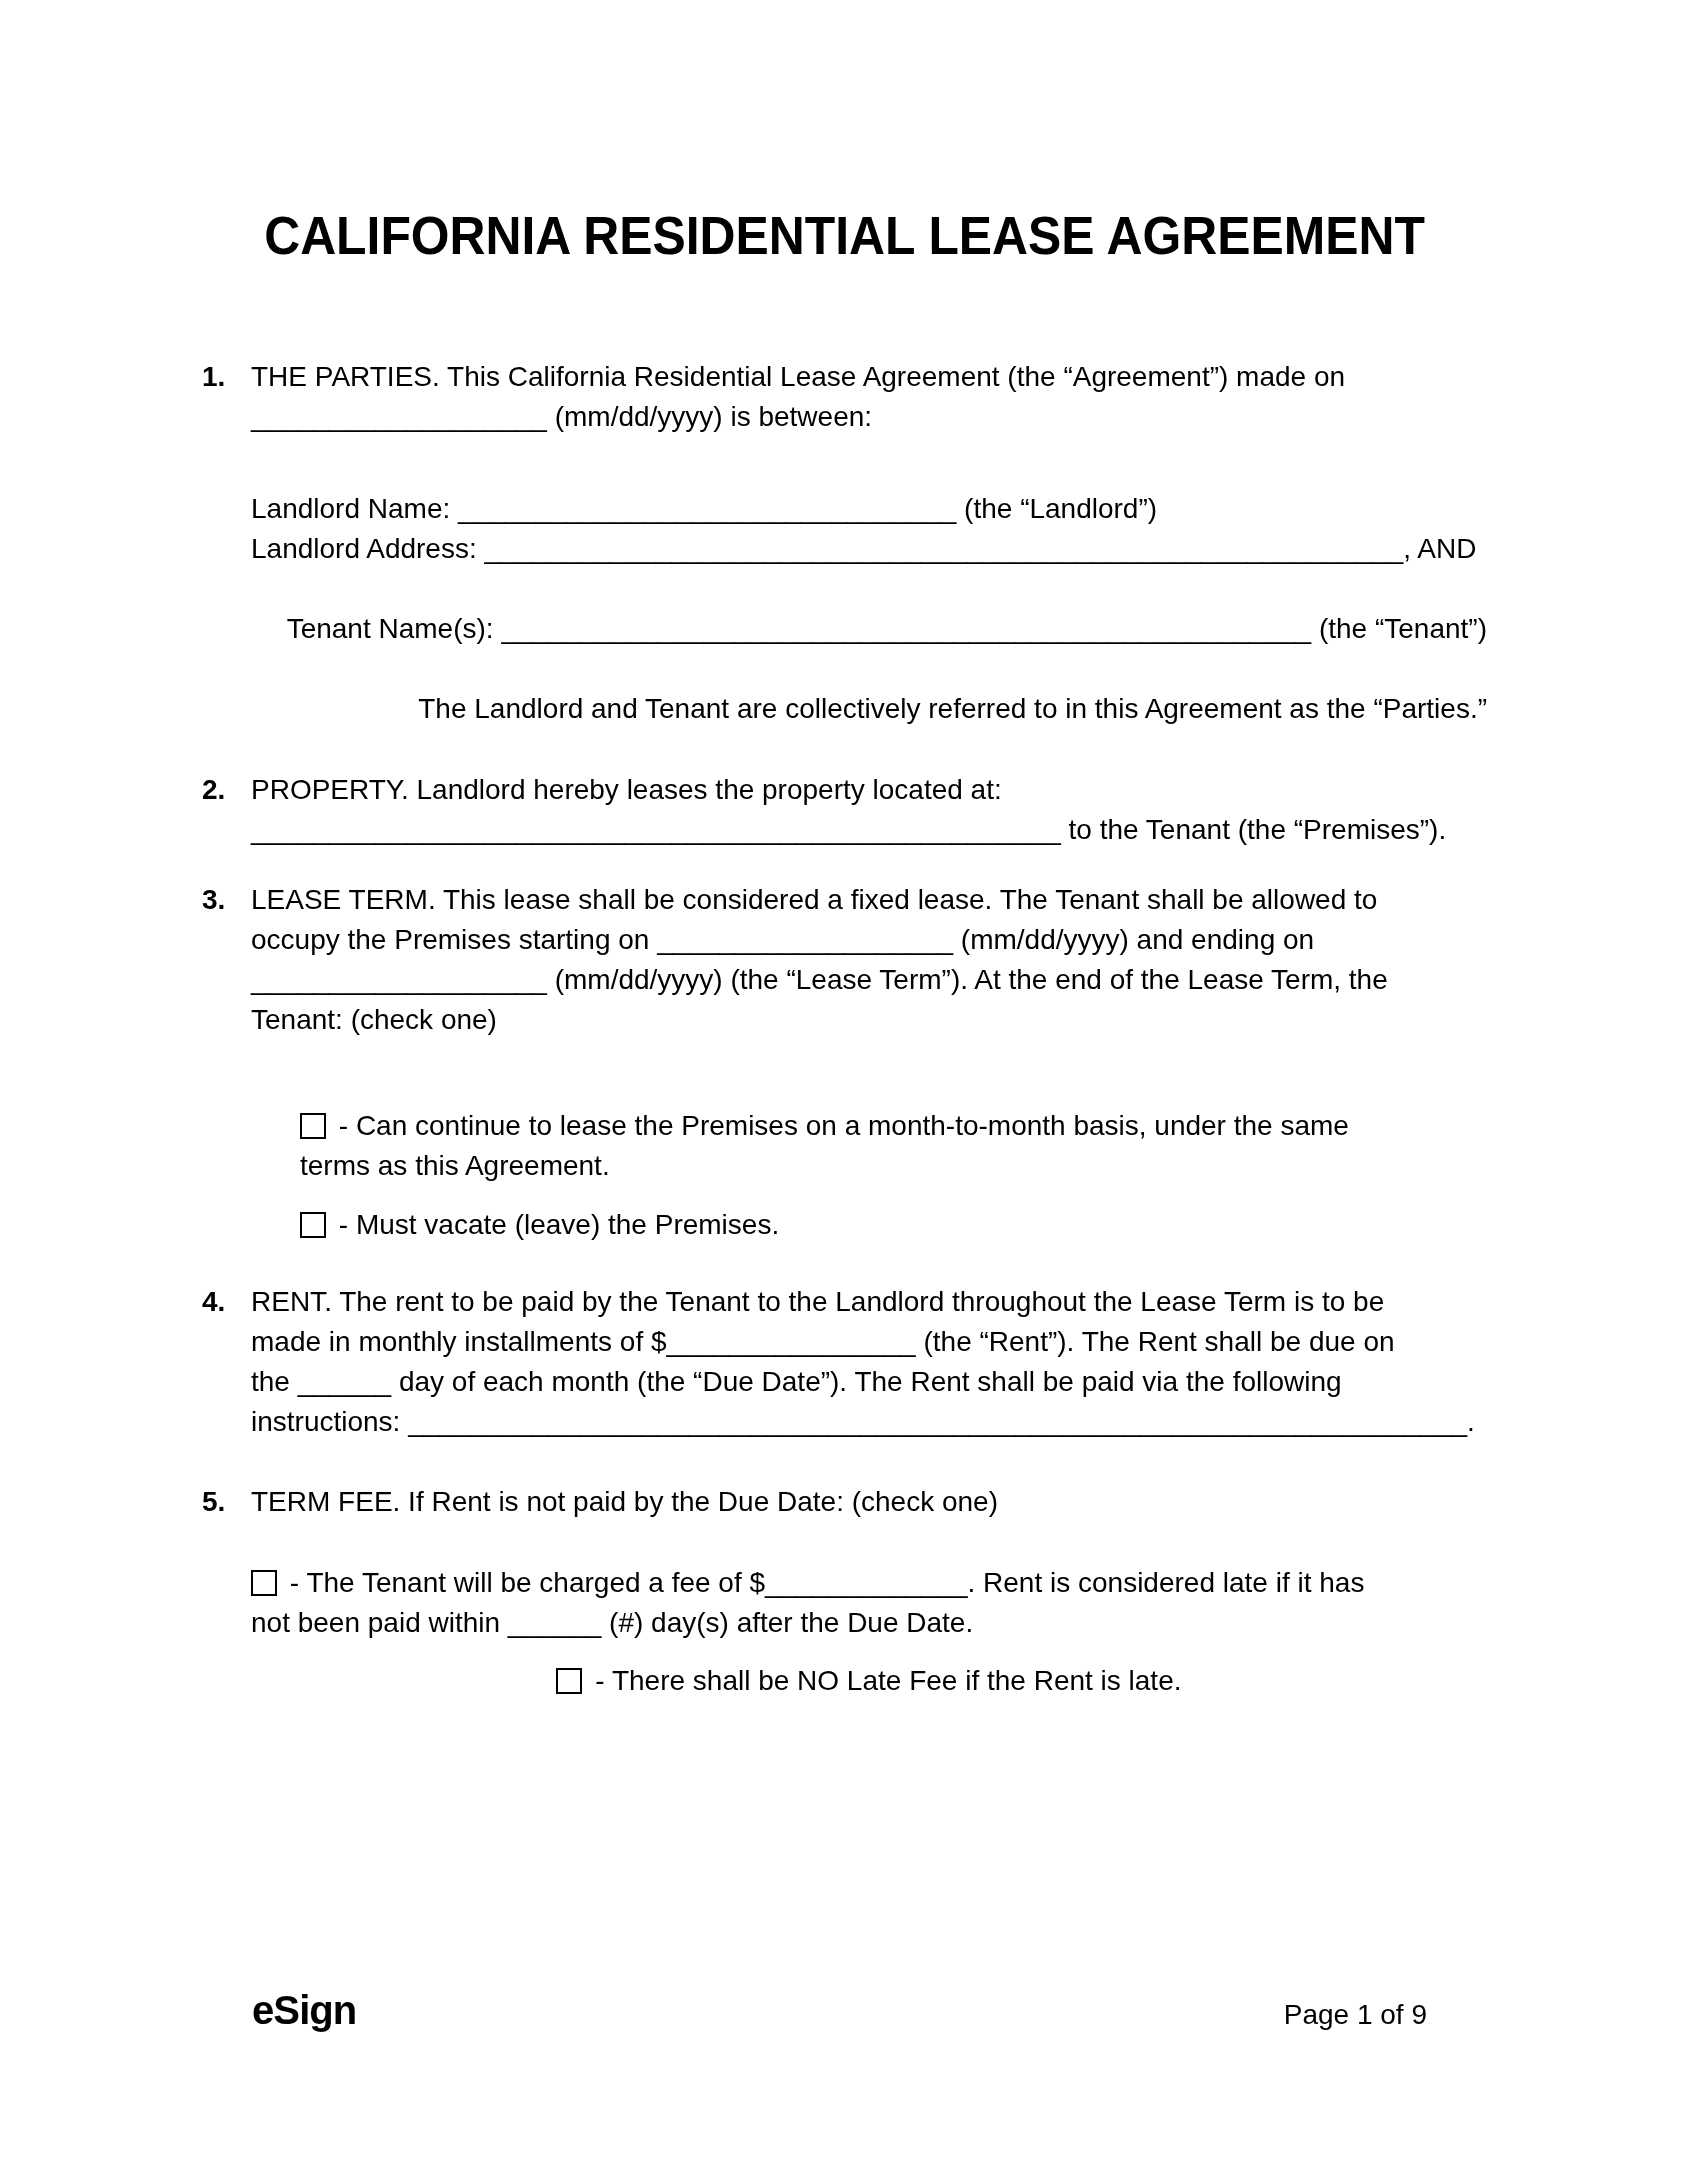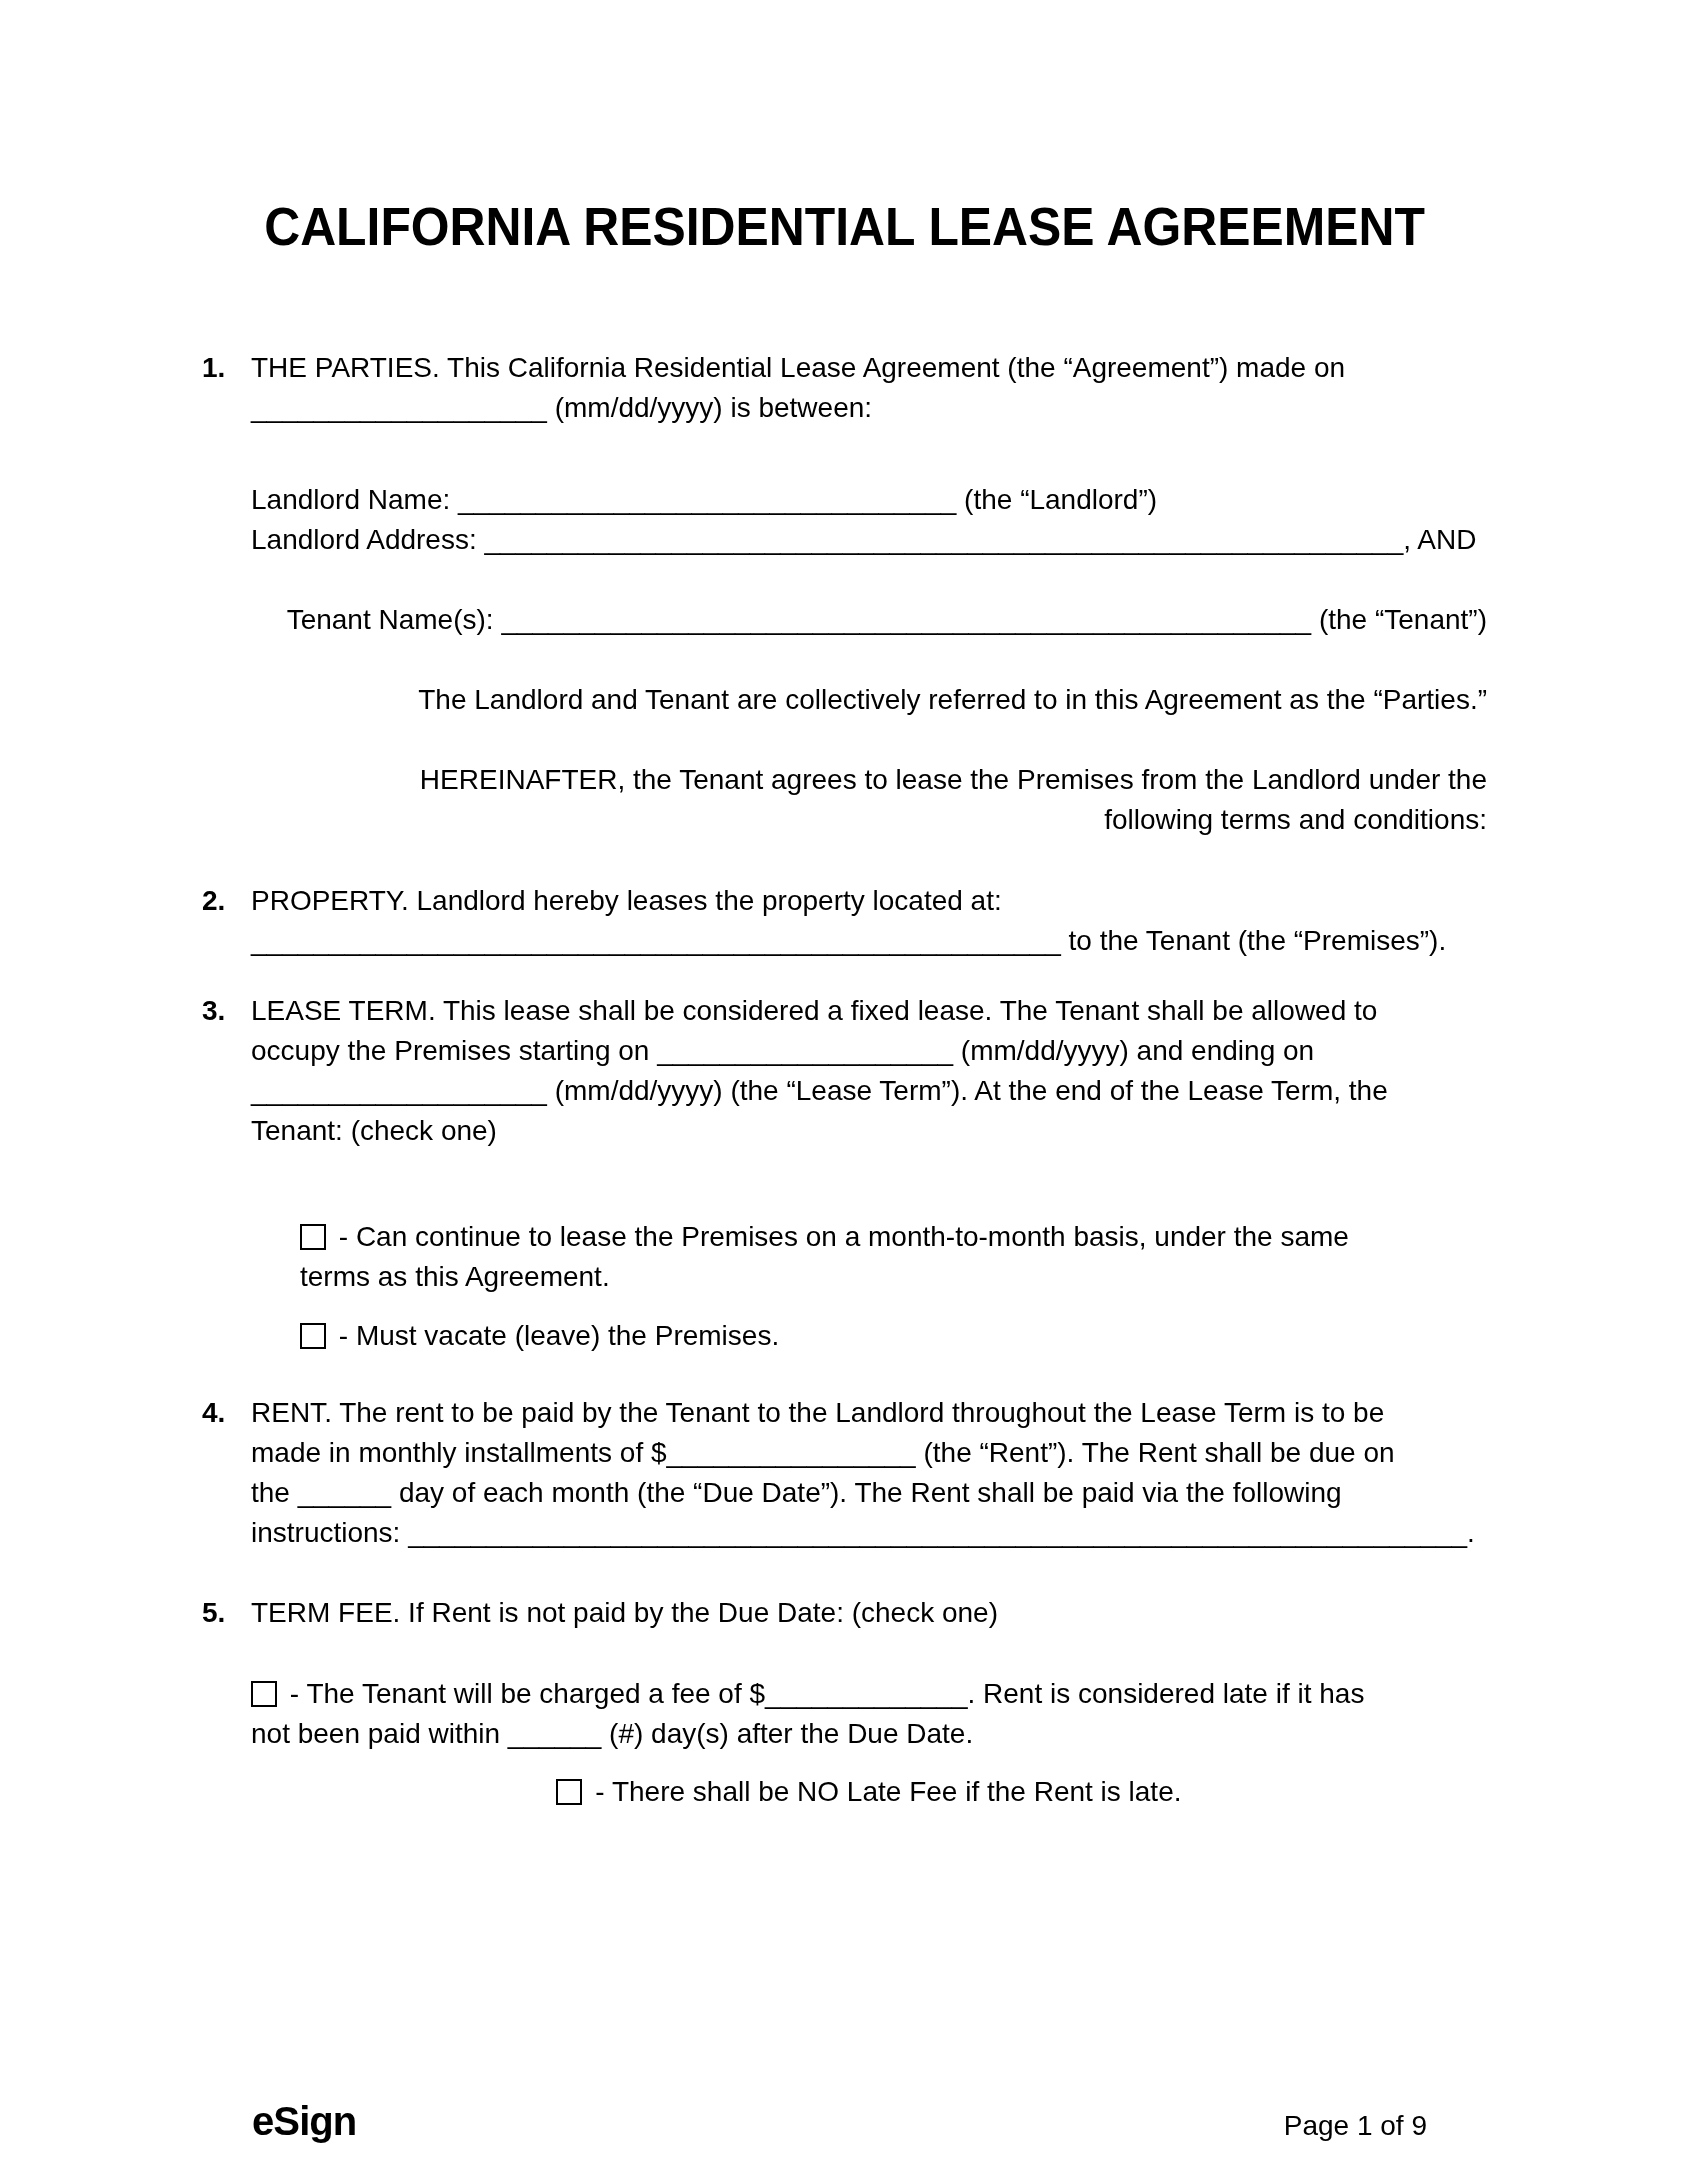--- a/index.html
+++ b/index.html
@@ -4,21 +4,21 @@
 <style>
   html,body { margin:0; padding:0; background:#fff; }
   .page {
     position:relative;
     width:1685px; height:2181px;
     background:#ffffff;
     color:#000;
     font-family:"Liberation Sans", sans-serif;
     font-size:28px; line-height:40px;
     box-sizing:border-box;
-    padding:7px 198px 0 202px;
+    padding:16px 198px 0 202px;
     overflow:hidden;
   }
   h1.title {
     margin:192px 0 0 0;
     font-size:53px; line-height:56px;
     font-weight:700; text-align:center;
     white-space:nowrap;
     transform:scaleX(0.94);
     transform-origin:50% 50%;
   }
@@ -78,24 +78,20 @@
       </div>
 
       <div class="blk">
         <div class="ln">Tenant Name(s): ____________________________________________________ (the “Tenant”)</div>
       </div>
 
       <div class="blk">
         <div class="ln">The Landlord and Tenant are collectively referred to in this Agreement as the “Parties.”</div>
       </div>
 
-      <div class="blk">
-        <div class="ln">HEREINAFTER, the Tenant agrees to lease the Premises from the Landlord under the</div>
-        <div class="ln">following terms and conditions:</div>
-      </div>
     </div>
   </section>
 
   <section class="sec sec2">
     <span class="num">2.</span>
     <div class="body">
       <div class="ln"><b>PROPERTY</b><span>. Landlord hereby leases the property located at:</span></div>
       <div class="ln">____________________________________________________ to the Tenant (the “Premises”).</div>
     </div>
   </section>

